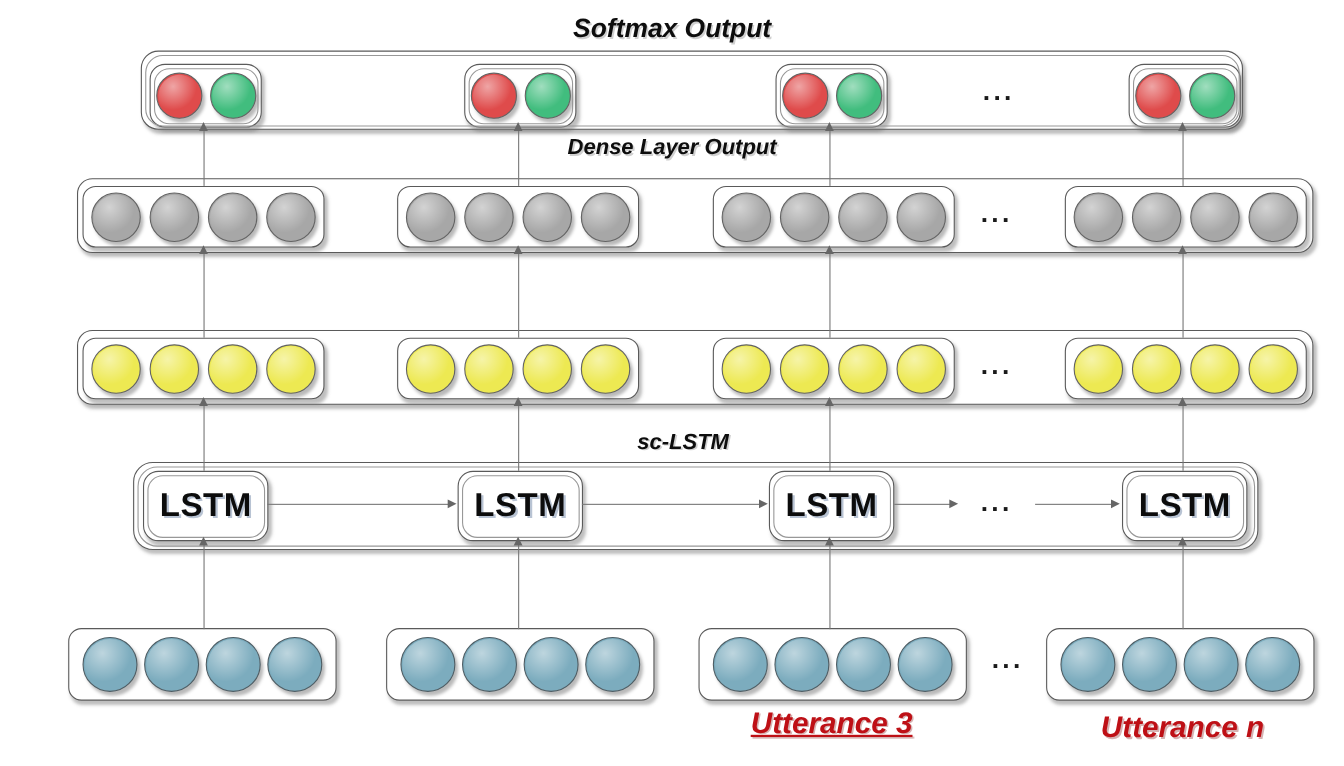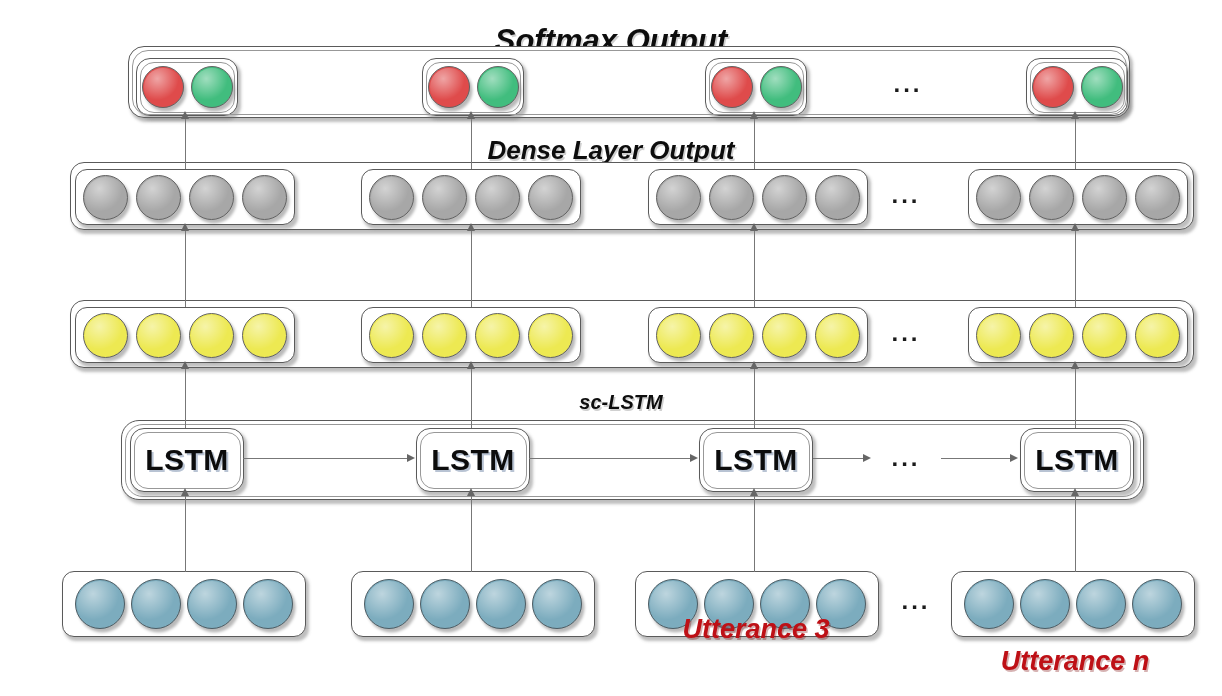--- a/index.html
+++ b/index.html
@@ -57,22 +57,22 @@
   
   .ulabel{position:absolute;transform:translateX(-50%);font-weight:bold;font-style:italic;
           font-size:27px;color:var(--label-red,#be1016);white-space:nowrap;
           text-shadow:1.5px 1.5px 0 rgba(120,0,0,0.3);}
 </style>
 </head>
 <body>
 
 <div id="canvas">
 
-  <div class="title" style="top:23px;font-size:31px;">Softmax Output</div>
-  <div class="title" style="top:135px;font-size:26px;font-style:italic;">Dense Layer Output</div>
+  <div class="title" style="top:13px;font-size:24px;">Softmax Output</div>
+  <div class="title" style="top:123px;font-size:20px;font-style:italic;">Dense Layer Output</div>
   <div class="title" style="top:391px;font-size:20px;left:10px;">sc-LSTM</div>
 
   <div class="panel dbl" style="left:128px;top:46px;width:1000px;height:70px;border-radius:16px;">
     <div class="panel dbl group sm" style="left:7px;top:11px;width:100px;height:56px;border-radius:14px;">
         <span class="circle" style="background: rgb(223, 75, 75);"></span>
         <span class="circle" style="background: rgb(65, 189, 126);"></span>
       </div>
     <div class="panel dbl group sm" style="left:293px;top:11px;width:100px;height:56px;border-radius:14px;">
         <span class="circle" style="background: rgb(223, 75, 75);"></span>
         <span class="circle" style="background: rgb(65, 189, 126);"></span>
@@ -184,21 +184,21 @@
       <span class="circle" style="background: rgb(124, 172, 190);"></span>
     </div>
   <div class="panel group inbox" style="left:951px;top:571px;width:242px;height:64px;border-radius:12px;">
       <span class="circle" style="background: rgb(124, 172, 190);"></span>
       <span class="circle" style="background: rgb(124, 172, 190);"></span>
       <span class="circle" style="background: rgb(124, 172, 190);"></span>
       <span class="circle" style="background: rgb(124, 172, 190);"></span>
     </div>
   <div class="dots" style="left:916px;top:602px;">...</div>
 
-  <div class="ulabel" style="left:756px;top:614px;">Utterance 3</div>
+  <div class="ulabel" style="left:756px;top:642px;text-decoration:underline;">Utterance 3</div>
   <div class="ulabel" style="left:1075px;top:646px;">Utterance n</div>
 
   <div class="va" style="left:185px;top:112px;height:57px;"></div>
   <div class="va" style="left:471px;top:112px;height:57px;"></div>
   <div class="va" style="left:754px;top:112px;height:57px;"></div>
   <div class="va" style="left:1075px;top:112px;height:57px;"></div>
 
   <div class="va" style="left:185px;top:224px;height:83px;"></div>
   <div class="va" style="left:471px;top:224px;height:83px;"></div>
   <div class="va" style="left:754px;top:224px;height:83px;"></div>

